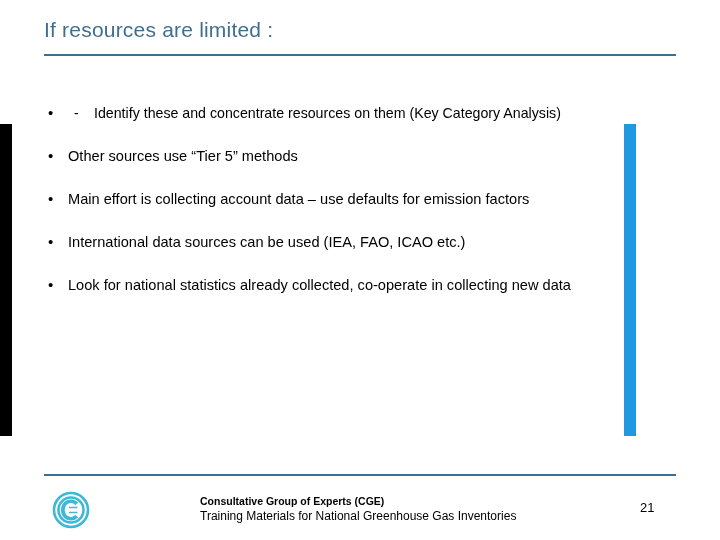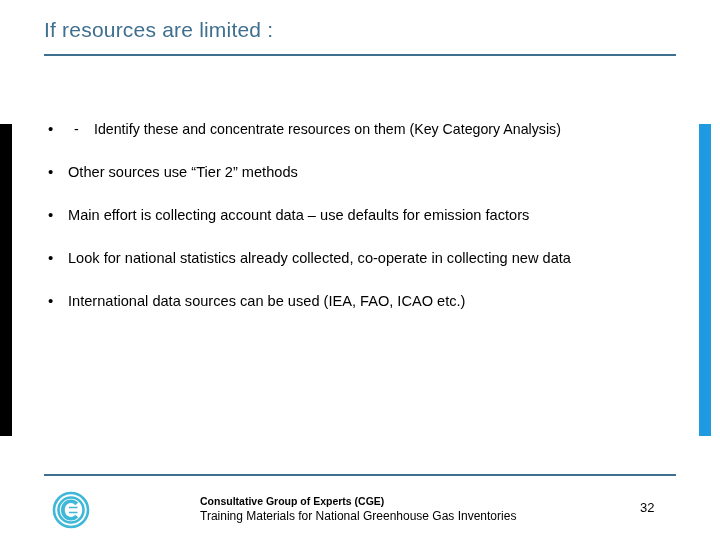--- a/index.html
+++ b/index.html
@@ -8,21 +8,21 @@
   }
   body {
     width: 720px;
     height: 540px;
     background: #ffffff;
     font-family: "Liberation Sans", sans-serif;
     overflow: hidden;
   }
   .slide {
     position: relative;
-    width: 711px;
+    width: 636px;
     height: 540px;
     background: #ffffff;
     box-sizing: border-box;
   }
   
   .left-bar {
     position: absolute;
     left: 0;
     top: 124px;
     width: 12px;
@@ -80,21 +80,21 @@
     top: 0;
     font-size: 15px;
     line-height: 30px;
   }
   .sub {
     position: relative;
     font-size: 14.2px;
     color: #000000;
     line-height: 30px;
     padding-left: 26px;
-    margin-top: 16px;
+    margin-top: 0px;
   }
   .sub:before {
     content: "-";
     position: absolute;
     left: 6px;
     top: 0;
     line-height: 30px;
   }
   
   .footer-rule {
@@ -149,48 +149,48 @@
   <div class="title">If resources are limited :</div>
   <div class="title-rule"></div>
 
   <div class="body">
 
     <div class="bullet">
       <div class="sub">Identify these and concentrate resources on them (Key Category Analysis)</div>
     </div>
 
     <div class="bullet">
-      <span>Other sources use “Tier 2” methods</span>
+      <span>Other sources use “Tier 5” methods</span>
     </div>
 
     <div class="bullet">
       <span>Main effort is collecting account data – use defaults for emission factors</span>
     </div>
 
     <div class="bullet">
-      <span>Look for national statistics already collected, co-operate in collecting new data</span>
+      <span>International data sources can be used (IEA, FAO, ICAO etc.)</span>
     </div>
 
     <div class="bullet">
-      <span>International data sources can be used (IEA, FAO, ICAO etc.)</span>
+      <span>Look for national statistics already collected, co-operate in collecting new data</span>
     </div>
 
   </div>
 
   <div class="footer-rule"></div>
 
   <svg class="logo" viewBox="0 0 46 40" xmlns="http://www.w3.org/2000/svg">
     <g fill="none" stroke="#3fb8d8" stroke-width="2.6">
       <circle cx="23" cy="20" r="17"></circle>
       <circle cx="23" cy="20" r="12.5"></circle>
     </g>
     <path d="M23 9.5 C17 9.5 13 14 13 20 C13 26 17 30.5 23 30.5 C26 30.5 28.6 29.2 30.2 27.2 L27.2 24.8 C26.2 26.1 24.8 26.9 23 26.9 C19.3 26.9 16.8 23.9 16.8 20 C16.8 16.1 19.3 13.1 23 13.1 C24.8 13.1 26.2 13.9 27.2 15.2 L30.2 12.8 C28.6 10.8 26 9.5 23 9.5 Z" fill="#3fb8d8"></path>
     <path d="M21 17.5 L29.5 17.5 M21 22.5 L29.5 22.5" stroke="#3fb8d8" stroke-width="1.6"></path>
   </svg>
 
   <div class="footer-text">
     <div class="footer-line1">Consultative Group of Experts (CGE)</div>
     <div class="footer-line2">Training Materials for National Greenhouse Gas Inventories</div>
   </div>
 
-  <div class="page-number">32</div>
+  <div class="page-number">21</div>
 
 </div>
 
 </body></html>

